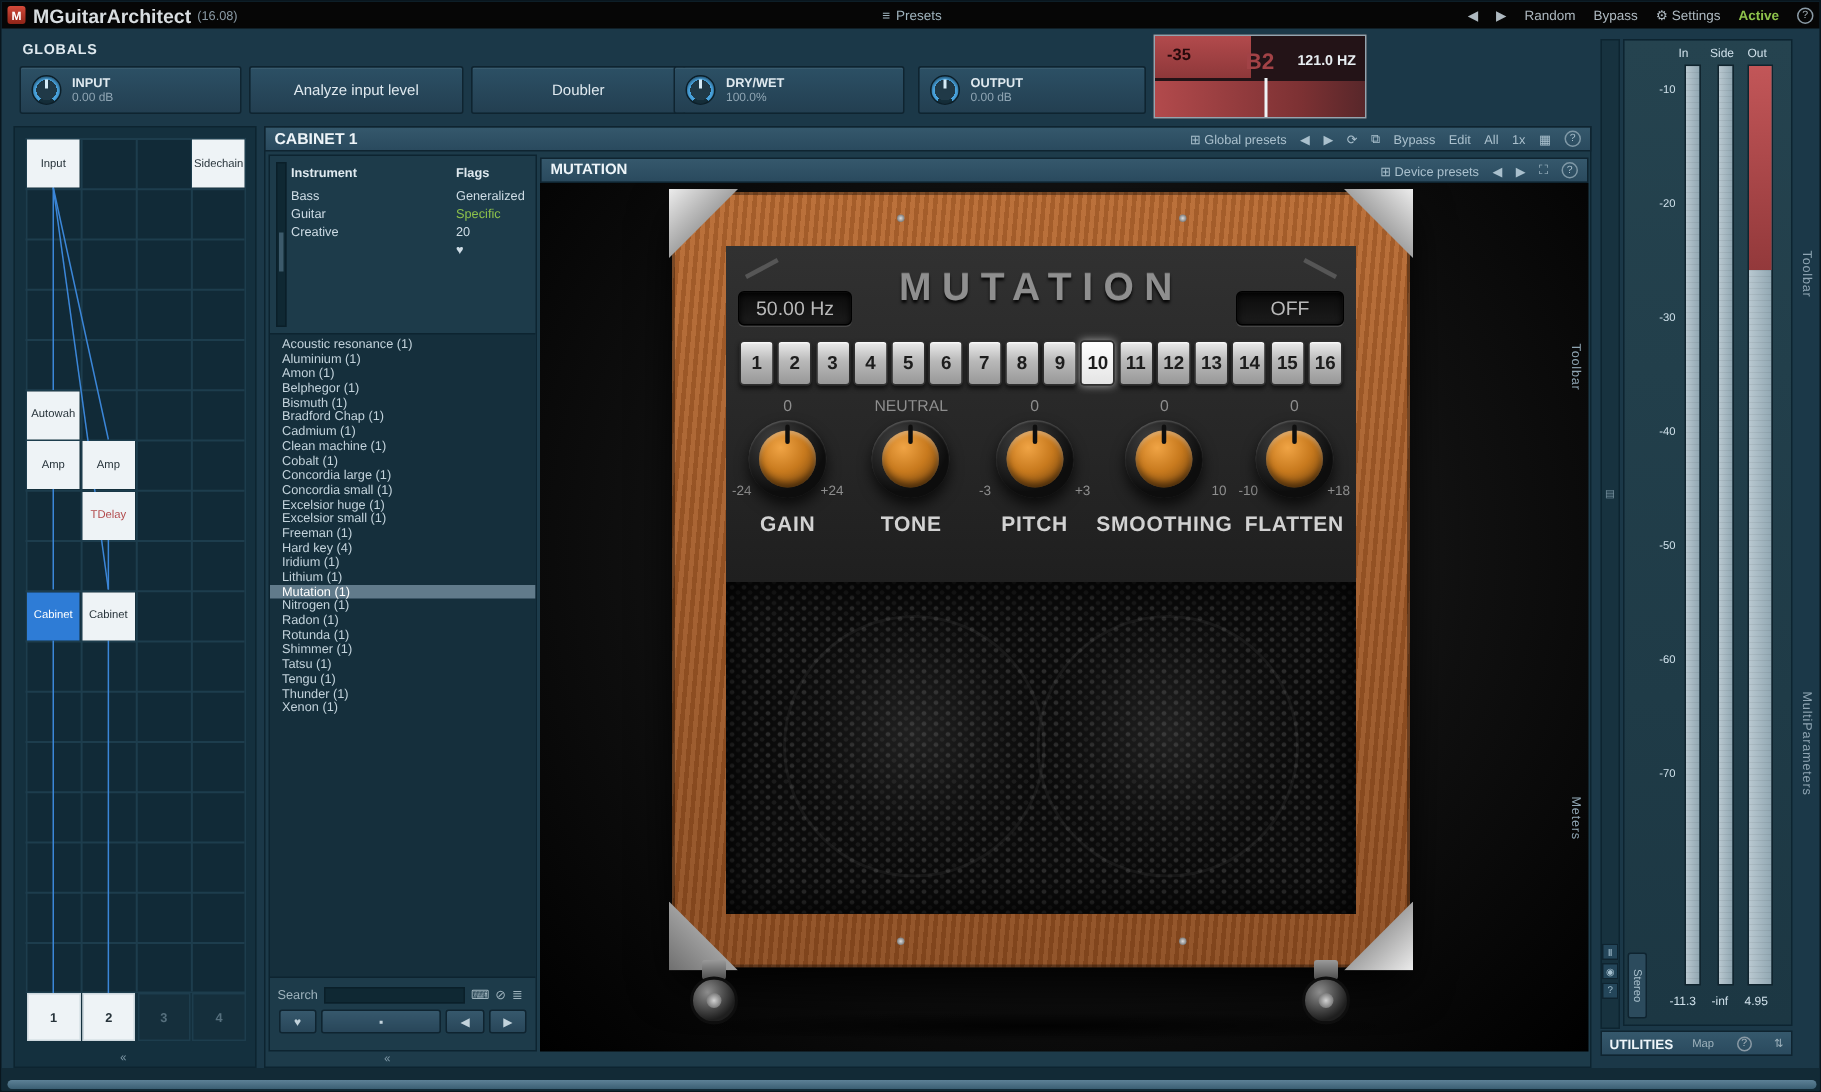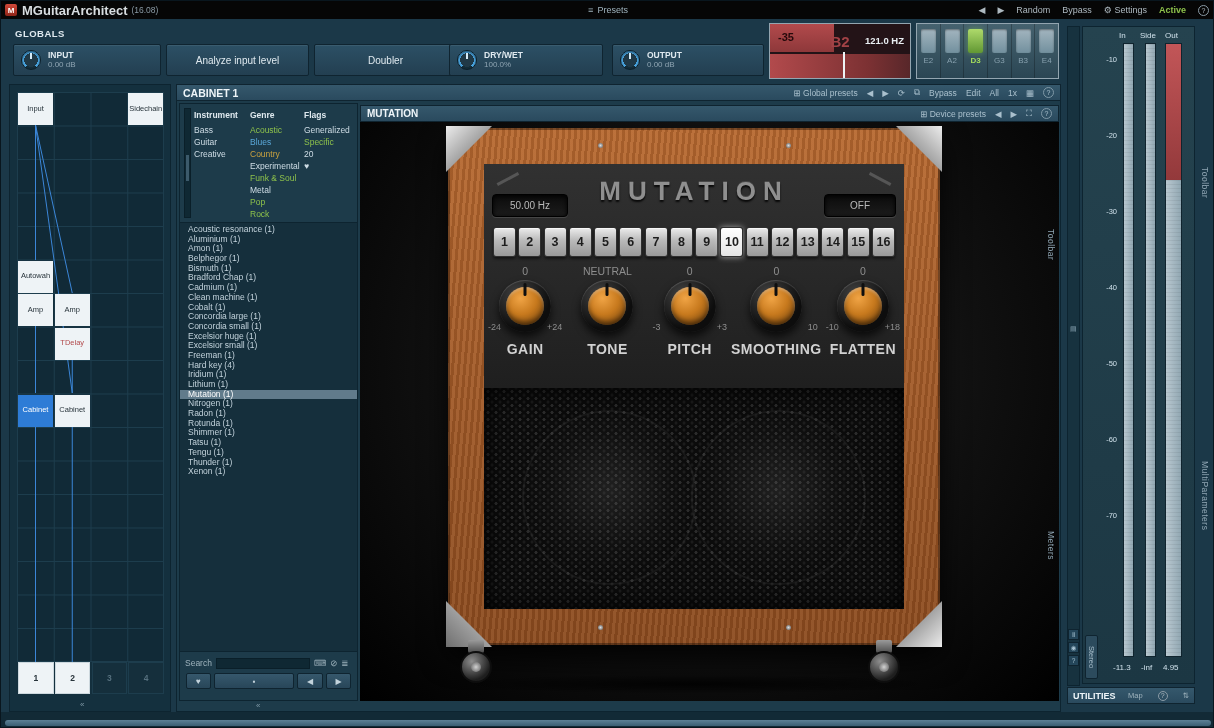--- a/index.html
+++ b/index.html
@@ -87,21 +87,21 @@
  box-shadow:0 12px 28px rgba(0,0,0,.85),inset 0 0 0 2px rgba(0,0,0,.35);}
 .corner{position:absolute;width:46px;height:46px;}
 .corner.tl{left:-2px;top:-2px;clip-path:polygon(0 0,100% 0,0 100%);background:linear-gradient(135deg,#ececec,#9b9b9b 55%,#6f6f6f);}
 .corner.tr{right:-2px;top:-2px;clip-path:polygon(0 0,100% 0,100% 100%);background:linear-gradient(225deg,#ececec,#9b9b9b 55%,#6f6f6f);}
 .corner.bl{left:-2px;bottom:-2px;clip-path:polygon(0 0,0 100%,100% 100%);background:linear-gradient(45deg,#6f6f6f,#9b9b9b 45%,#d9d9d9);}
 .corner.br{right:-2px;bottom:-2px;clip-path:polygon(100% 0,0 100%,100% 100%);background:linear-gradient(315deg,#ececec,#9b9b9b 55%,#6f6f6f);}
 .screw{position:absolute;width:5px;height:5px;border-radius:50%;background:radial-gradient(#ddd,#555);}
 .cab-inner{position:absolute;inset:36px;background:#202020;box-shadow:inset 0 0 14px #000;display:flex;flex-direction:column;}
 .ctrl{position:relative;height:224px;background:linear-gradient(#313131,#1f1f1f);}
 .amp-title{position:absolute;left:0;right:0;top:12px;text-align:center;font-size:26px;font-weight:bold;letter-spacing:7px;color:#8f8f8f;text-shadow:0 2px 2px rgba(0,0,0,.85),0 -1px 0 rgba(255,255,255,.12);}
-.amp-display{position:absolute;height:23px;background:linear-gradient(#0b0b0b,#1c1c1c);border:1px solid #000;border-radius:4px;box-shadow:0 1px 0 rgba(255,255,255,.12),inset 0 1px 4px #000;color:#b9b9b9;font-size:10px;display:flex;align-items:center;justify-content:center;}
+.amp-display{position:absolute;height:23px;background:linear-gradient(#0b0b0b,#1c1c1c);border:1px solid #000;border-radius:4px;box-shadow:0 1px 0 rgba(255,255,255,.12),inset 0 1px 4px #000;color:#b9b9b9;font-size:13px;display:flex;align-items:center;justify-content:center;}
 .deco{position:absolute;width:24px;height:12px;border-top:3px solid #565656;}
 .deco.dl{left:14px;top:13px;transform:rotate(-28deg);}
 .deco.dr{right:14px;top:13px;transform:rotate(28deg);}
 .channels{position:absolute;left:9px;right:9px;top:63px;display:flex;justify-content:space-between;}
 .chbtn{width:23px;height:30px;border-radius:3px;border:1px solid #2f2f2f;background:linear-gradient(#ececec,#b9b9b9 45%,#989898);color:#1d1d1d;font-size:12.5px;font-weight:bold;display:flex;align-items:center;justify-content:center;box-shadow:inset 0 1px 0 rgba(255,255,255,.6),0 2px 3px rgba(0,0,0,.55);}
 .chbtn.on{background:linear-gradient(#ffffff,#e4e4e4);box-shadow:0 0 6px rgba(255,255,255,.55),inset 0 1px 0 #fff;}
 .knobs{position:absolute;left:0;right:0;top:101px;display:flex;}
 .kunit{flex:1;display:flex;flex-direction:column;align-items:center;}
 .kval{height:13px;font-size:10.5px;color:#8e8e8e;margin-bottom:2px;}
 .kbody{position:relative;width:100%;height:56px;display:flex;justify-content:center;}
@@ -193,46 +193,20 @@
   </div>
 
   <div class="tuner1">
     <div class="t1-red-top"></div>
     <div class="t1-red-bot"></div>
     <div class="t1-needle"></div>
     <div class="t1-cents">-35</div>
     <div class="t1-note">B2</div>
     <div class="t1-freq">121.0 HZ</div>
   </div>
-  <div class="tuner2">
-      <div class="t2-cell">
-        <div class="t2-led"></div>
-        <div class="t2-lab">E2</div>
-      </div>
-      <div class="t2-cell">
-        <div class="t2-led"></div>
-        <div class="t2-lab">A2</div>
-      </div>
-      <div class="t2-cell act">
-        <div class="t2-led"></div>
-        <div class="t2-lab">D3</div>
-      </div>
-      <div class="t2-cell">
-        <div class="t2-led"></div>
-        <div class="t2-lab">G3</div>
-      </div>
-      <div class="t2-cell">
-        <div class="t2-led"></div>
-        <div class="t2-lab">B3</div>
-      </div>
-      <div class="t2-cell">
-        <div class="t2-led"></div>
-        <div class="t2-lab">E4</div>
-      </div>
-    </div>
 
   <div class="node-panel">
     <div class="graph-area">
       <div class="grid-bg"></div>
       <svg>
           <line x1="18.5" y1="33" x2="18.5" y2="168"></line>
           <line x1="18.5" y1="234" x2="18.5" y2="301"></line>
           <line x1="18.5" y1="335" x2="18.5" y2="570"></line>
           <line x1="55.25" y1="268" x2="55.25" y2="301"></line>
           <line x1="55.25" y1="335" x2="55.25" y2="570"></line>
@@ -275,33 +249,20 @@
   <div class="browser">
     <div class="vscroll">
         <div class="vthumb"></div>
       </div>
     <div class="fcol" style="left:14px;width:52px;">
       <div class="fhead">Instrument</div>
       <div>
           <div class="tag" style="color: rgb(207, 221, 230);">Bass</div>
           <div class="tag" style="color: rgb(207, 221, 230);">Guitar</div>
           <div class="tag" style="color: rgb(207, 221, 230);">Creative</div>
-        </div>
-    </div>
-    <div class="fcol" style="left:70px;width:52px;">
-      <div class="fhead">Genre</div>
-      <div>
-          <div class="tag" style="color: rgb(141, 193, 75);">Acoustic</div>
-          <div class="tag" style="color: rgb(90, 168, 216);">Blues</div>
-          <div class="tag" style="color: rgb(201, 162, 63);">Country</div>
-          <div class="tag" style="color: rgb(207, 221, 230);">Experimental</div>
-          <div class="tag" style="color: rgb(141, 193, 75);">Funk &amp; Soul</div>
-          <div class="tag">Metal</div>
-          <div class="tag" style="color: rgb(141, 193, 75);">Pop</div>
-          <div class="tag" style="color: rgb(141, 193, 75);">Rock</div>
         </div>
     </div>
     <div class="fcol" style="left:124px;width:50px;">
       <div class="fhead">Flags</div>
       <div>
           <div class="tag" style="color: rgb(207, 221, 230);">Generalized</div>
           <div class="tag" style="color: rgb(141, 193, 75);">Specific</div>
           <div class="tag" style="color: rgb(207, 221, 230);">20</div>
           <div class="tag" style="color: rgb(207, 221, 230);">♥</div>
         </div>

